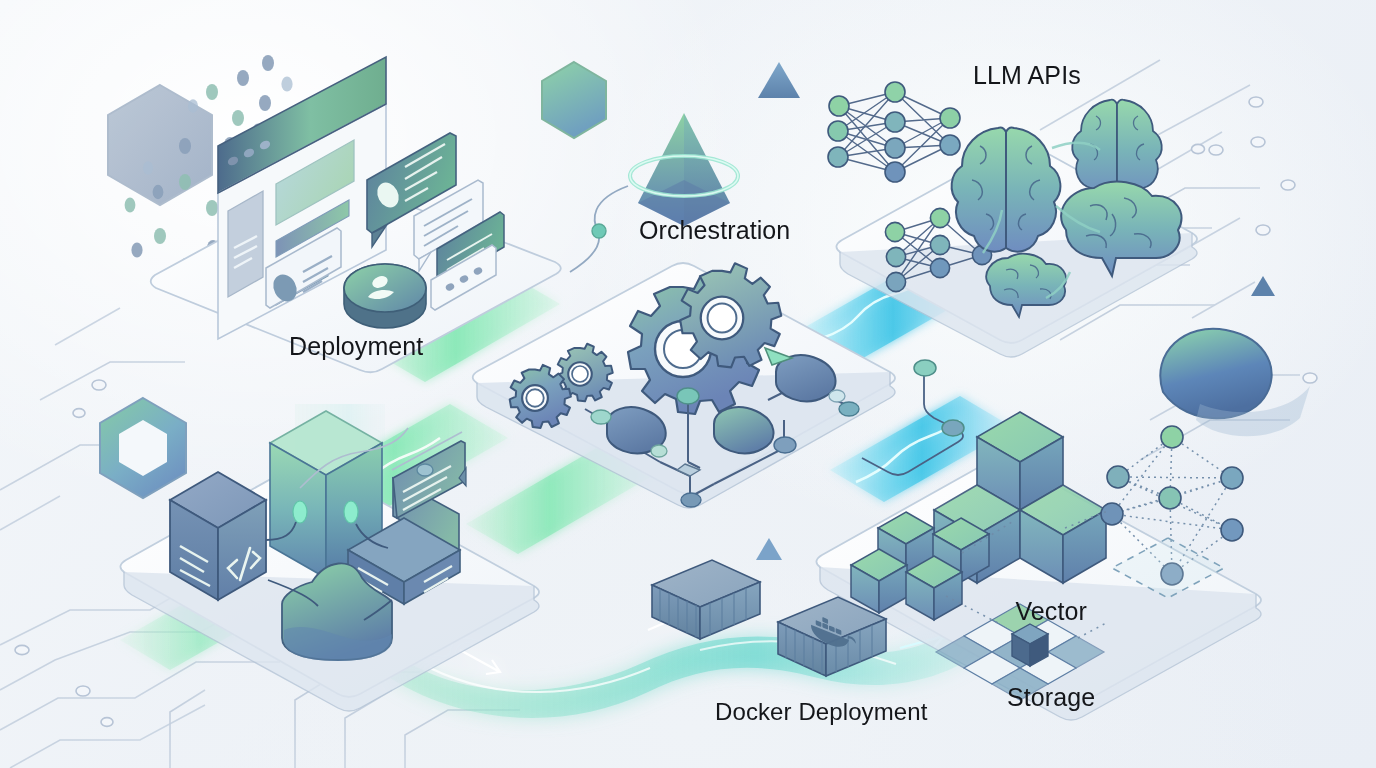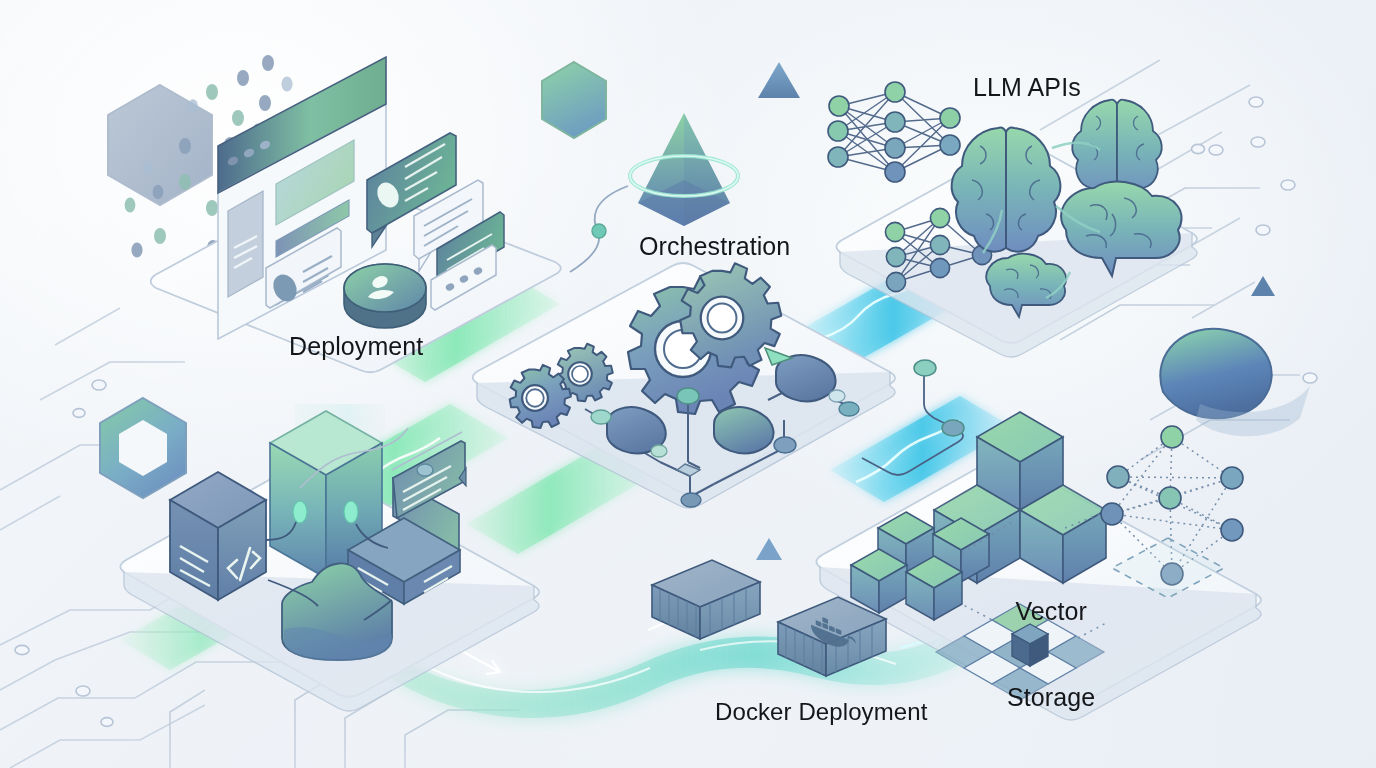--- a/index.html
+++ b/index.html
@@ -863,23 +863,23 @@
         <rect x="13" y="0" width="6" height="5" rx="1"></rect>
         <rect x="27" y="6" width="6" height="5" rx="1"></rect>
         <path d="M1 13 C1 22, 10 26, 20 26 C31 26, 39 21, 41 13 Z"></path>
         <path d="M40 9 C45 7, 49 10, 48 14 C46 11, 43 10, 40 12 Z"></path>
       </g>
     </g>
   </svg>
 
   <div class="lbl big" style="left:289px;top:332px;">Deployment</div>
 
-  <div class="lbl big" style="left:639px;top:232px;">Orchestration</div>
-
-  <div class="lbl big" style="left:973px;top:73px;">LLM APIs</div>
+  <div class="lbl big" style="left:639px;top:216px;">Orchestration</div>
+
+  <div class="lbl big" style="left:973px;top:61px;">LLM APIs</div>
 
   <div class="lbl two" style="left:1007px;top:540px;">
     <div>Vector</div>
     <div>Storage</div>
   </div>
 
   <div class="lbl mid" style="left:715px;top:698px;">Docker Deployment</div>
 
 </div>
 

